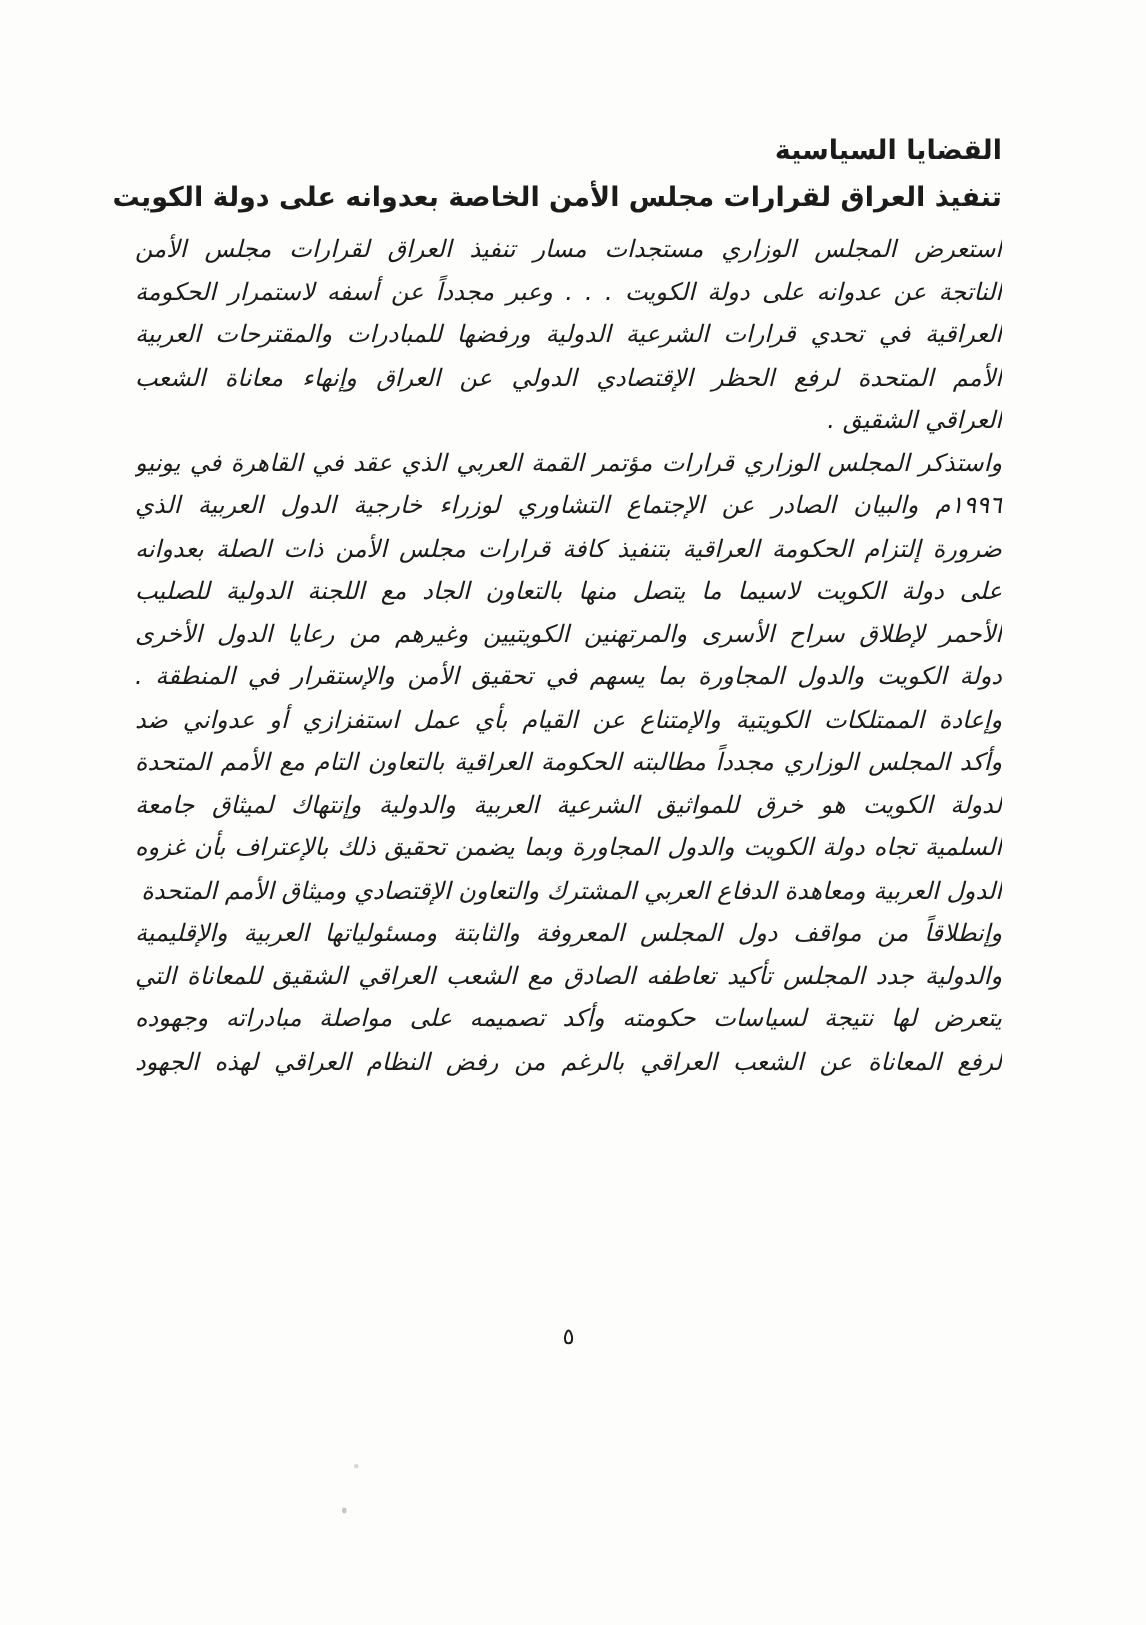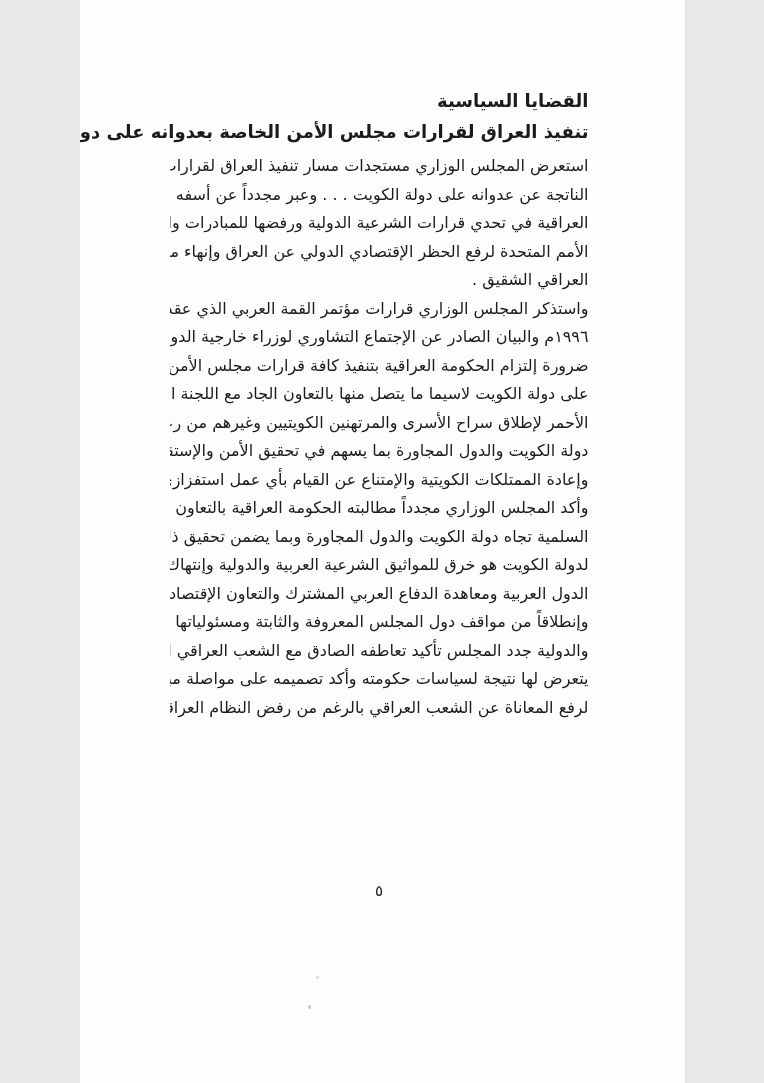--- a/index.html
+++ b/index.html
@@ -2,21 +2,21 @@
 <html lang="ar" style="--paper: #fdfdfc; --ink: #1b1b1b;"><head>
 <meta charset="utf-8">
 <style>
   :root{
     --paper:#fdfdfc;
     --ink:#1b1b1b;
   }
   html,body{margin:0;padding:0;background:#e8e8e8;}
   .sheet{
     position:relative;
-    width:605px;height:1083px;
+    width:764px;height:1083px;
     margin:0 auto;
     background:var(--paper);
     font-family:"DejaVu Sans", sans-serif;
     color:var(--ink);
     direction:rtl;
     overflow:hidden;
   }
   .section-title{
     position:absolute;top:90px;right:96px;
     font-size:18px;font-weight:bold;
@@ -33,20 +33,21 @@
     font-size:16px;
   }
   .para{margin:0;padding:0;}
   .line{
     line-height:28.5px;
     height:28.5px;
     overflow:hidden;
     text-align:justify;
     text-align-last:justify;
     white-space:nowrap;
+    font-style:italic;
   }
   .line.end{
     text-align-last:right;
   }
   .page-number{
     position:absolute;top:882px;right:96px;left:90px;
     text-align:center;
     font-size:15px;
   }
   .speck{position:absolute;border-radius:50%;}
@@ -77,22 +78,22 @@
       <div class="line">١٩٩٦م والبيان الصادر عن الإجتماع التشاوري لوزراء خارجية الدول العربية الذي</div>
       <div class="line">ضرورة إلتزام الحكومة العراقية بتنفيذ كافة قرارات مجلس الأمن ذات الصلة بعدوانه</div>
       <div class="line">على دولة الكويت لاسيما ما يتصل منها بالتعاون الجاد مع اللجنة الدولية للصليب</div>
       <div class="line">الأحمر لإطلاق سراح الأسرى والمرتهنين الكويتيين وغيرهم من رعايا الدول الأخرى</div>
       <div class="line">دولة الكويت والدول المجاورة بما يسهم في تحقيق الأمن والإستقرار في المنطقة .</div>
       <div class="line">وإعادة الممتلكات الكويتية والإمتناع عن القيام بأي عمل استفزازي أو عدواني ضد</div>
     </div>
 
     <div class="para">
       <div class="line">وأكد المجلس الوزاري مجدداً مطالبته الحكومة العراقية بالتعاون التام مع الأمم المتحدة</div>
+      <div class="line">لدولة الكويت هو خرق للمواثيق الشرعية العربية والدولية وإنتهاك لميثاق جامعة</div>
       <div class="line">السلمية تجاه دولة الكويت والدول المجاورة وبما يضمن تحقيق ذلك بالإعتراف بأن غزوه</div>
-      <div class="line">لدولة الكويت هو خرق للمواثيق الشرعية العربية والدولية وإنتهاك لميثاق جامعة</div>
       <div class="line">الدول العربية ومعاهدة الدفاع العربي المشترك والتعاون الإقتصادي وميثاق الأمم المتحدة .</div>
     </div>
 
     <div class="para">
       <div class="line">وإنطلاقاً من مواقف دول المجلس المعروفة والثابتة ومسئولياتها العربية والإقليمية</div>
       <div class="line">والدولية جدد المجلس تأكيد تعاطفه الصادق مع الشعب العراقي الشقيق للمعاناة التي</div>
       <div class="line">يتعرض لها نتيجة لسياسات حكومته وأكد تصميمه على مواصلة مبادراته وجهوده</div>
       <div class="line">لرفع المعاناة عن الشعب العراقي بالرغم من رفض النظام العراقي لهذه الجهود</div>
     </div>
 

